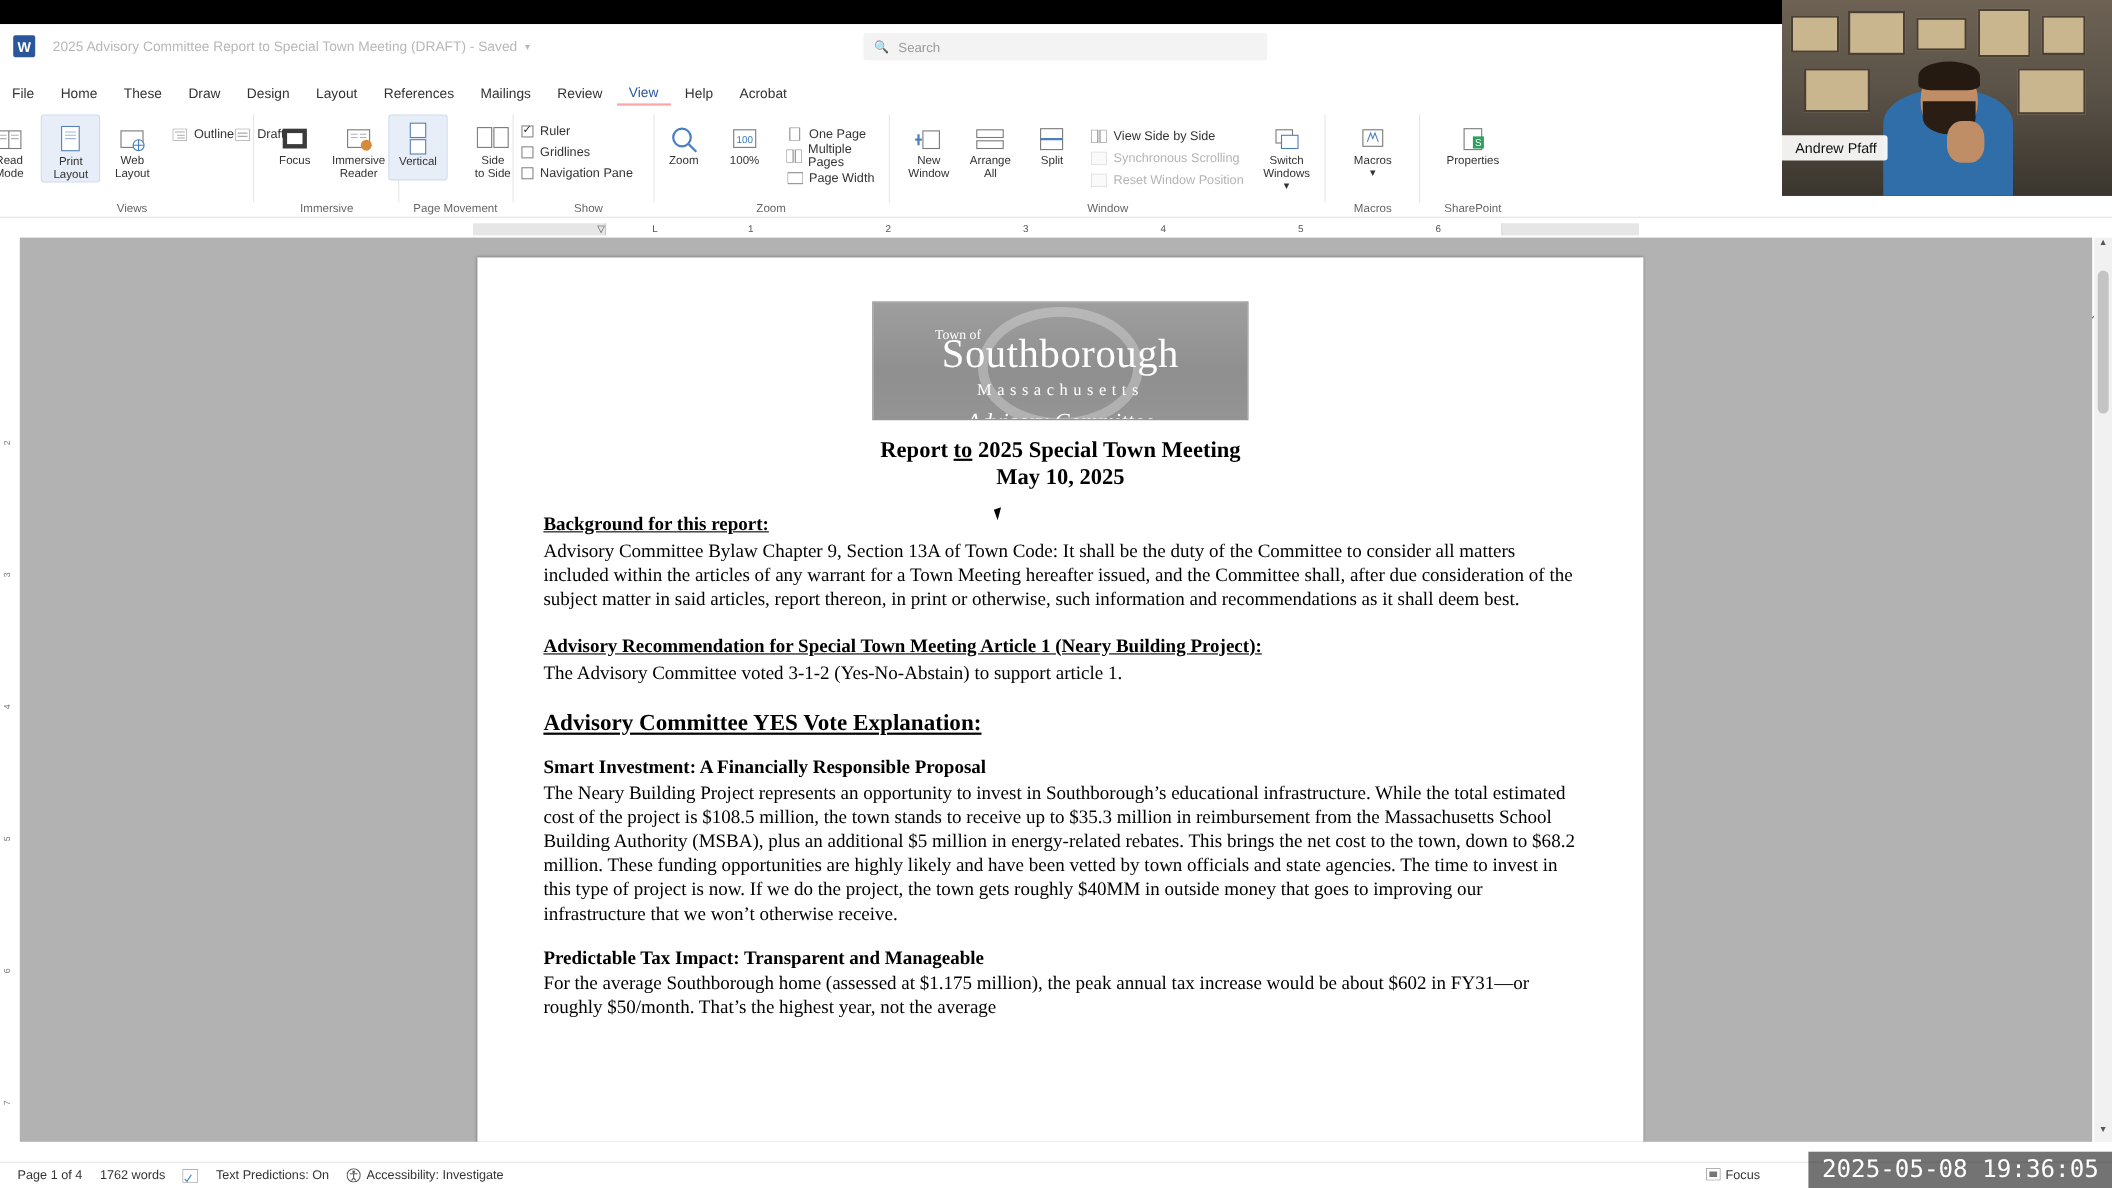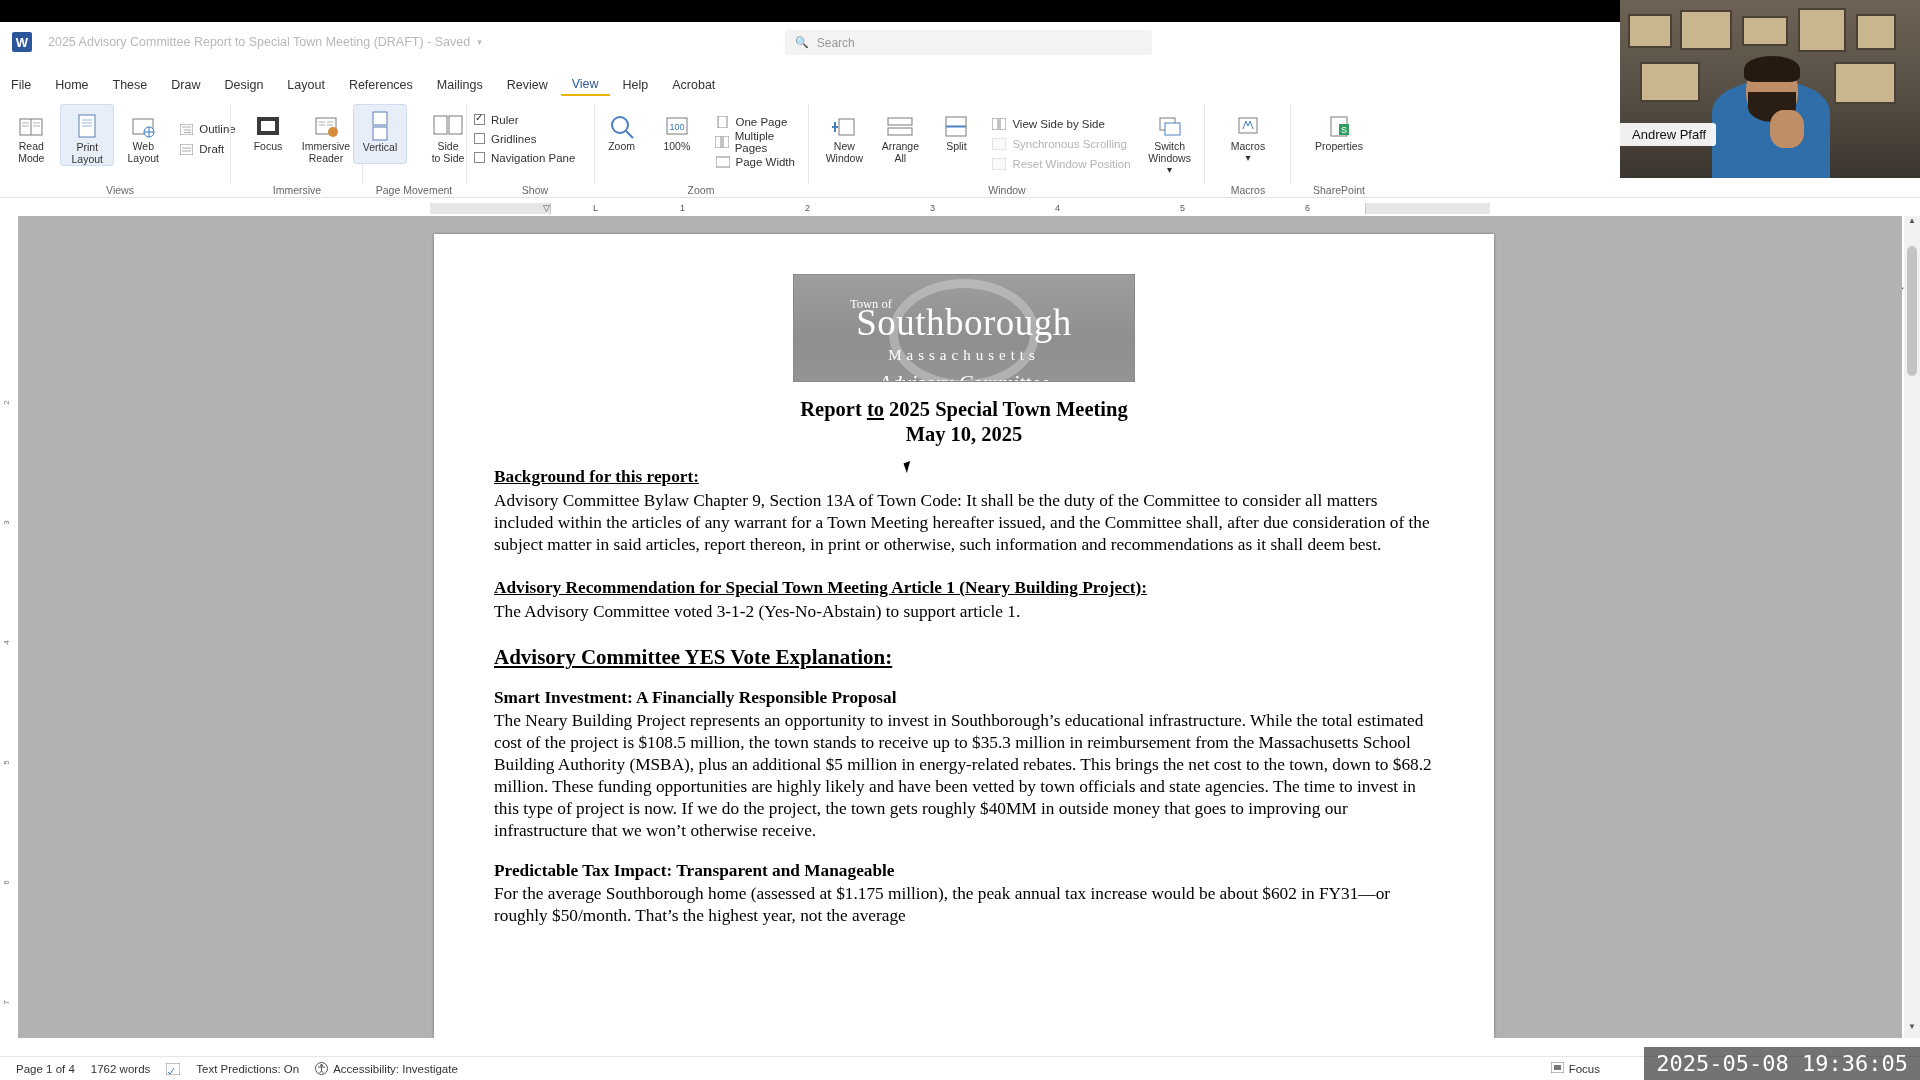--- a/index.html
+++ b/index.html
@@ -54,21 +54,21 @@
   #searchbox .mag { margin: 0 8px 0 10px; font-size: 11px; color: #9a9a9a; }
 
   
   #tabs {
     position: absolute; left: 0; top: 72px;
     width: 1920px; height: 26px;
     display: flex; align-items: center;
     font-size: 12.5px; color: #333;
   }
   #tabs .tab { padding: 3px 11px; margin-right: 2px; cursor: default; }
-  #tabs .tab.active { color: #2b579a; border-bottom: 2px solid #eab308; font-weight: normal; }
+  #tabs .tab.active { color: #2b579a; border-bottom: 2px solid #fca5a5; font-weight: normal; }
 
   
   #ribbon {
     position: absolute; left: 0; top: 98px;
     width: 1920px; height: 100px;
     background: #fff;
     border-bottom: 1px solid #e3e3e3;
   }
   .group {
     position: absolute; top: 0; height: 100px;
@@ -323,21 +323,21 @@
             <div class="ic">
               <svg width="26" height="26" viewBox="0 0 26 26">
                   <rect x="3" y="5" width="20" height="15" fill="#fff" stroke="#7a7a7a"></rect>
                   <circle cx="19" cy="18" r="5" fill="#fff" stroke="#3b7bbf"></circle>
                   <path d="M14 18h10M19 13v10" stroke="#3b7bbf" fill="none"></path>
                 </svg>
             </div>
             <span>Web</span>
             <span>Layout</span>
           </div>
-          <div style="display:flex;flex-direction:column;justify-content:center;margin-left:6px;padding-top:8px;">
+          <div style="display:flex;flex-direction:row;justify-content:center;margin-left:6px;padding-top:8px;">
             <div class="smallitem">
               <span class="gi">
                 <svg width="13" height="11" viewBox="0 0 13 11">
                     <rect x="0" y="0" width="13" height="11" fill="#fff" stroke="#8a8a8a"></rect>
                     <line x1="2" y1="3" x2="11" y2="3" stroke="#aaa"></line>
                     <line x1="4" y1="6" x2="11" y2="6" stroke="#aaa"></line>
                     <line x1="4" y1="8.5" x2="11" y2="8.5" stroke="#aaa"></line>
                   </svg>
               </span>
               <span>Outline</span>

